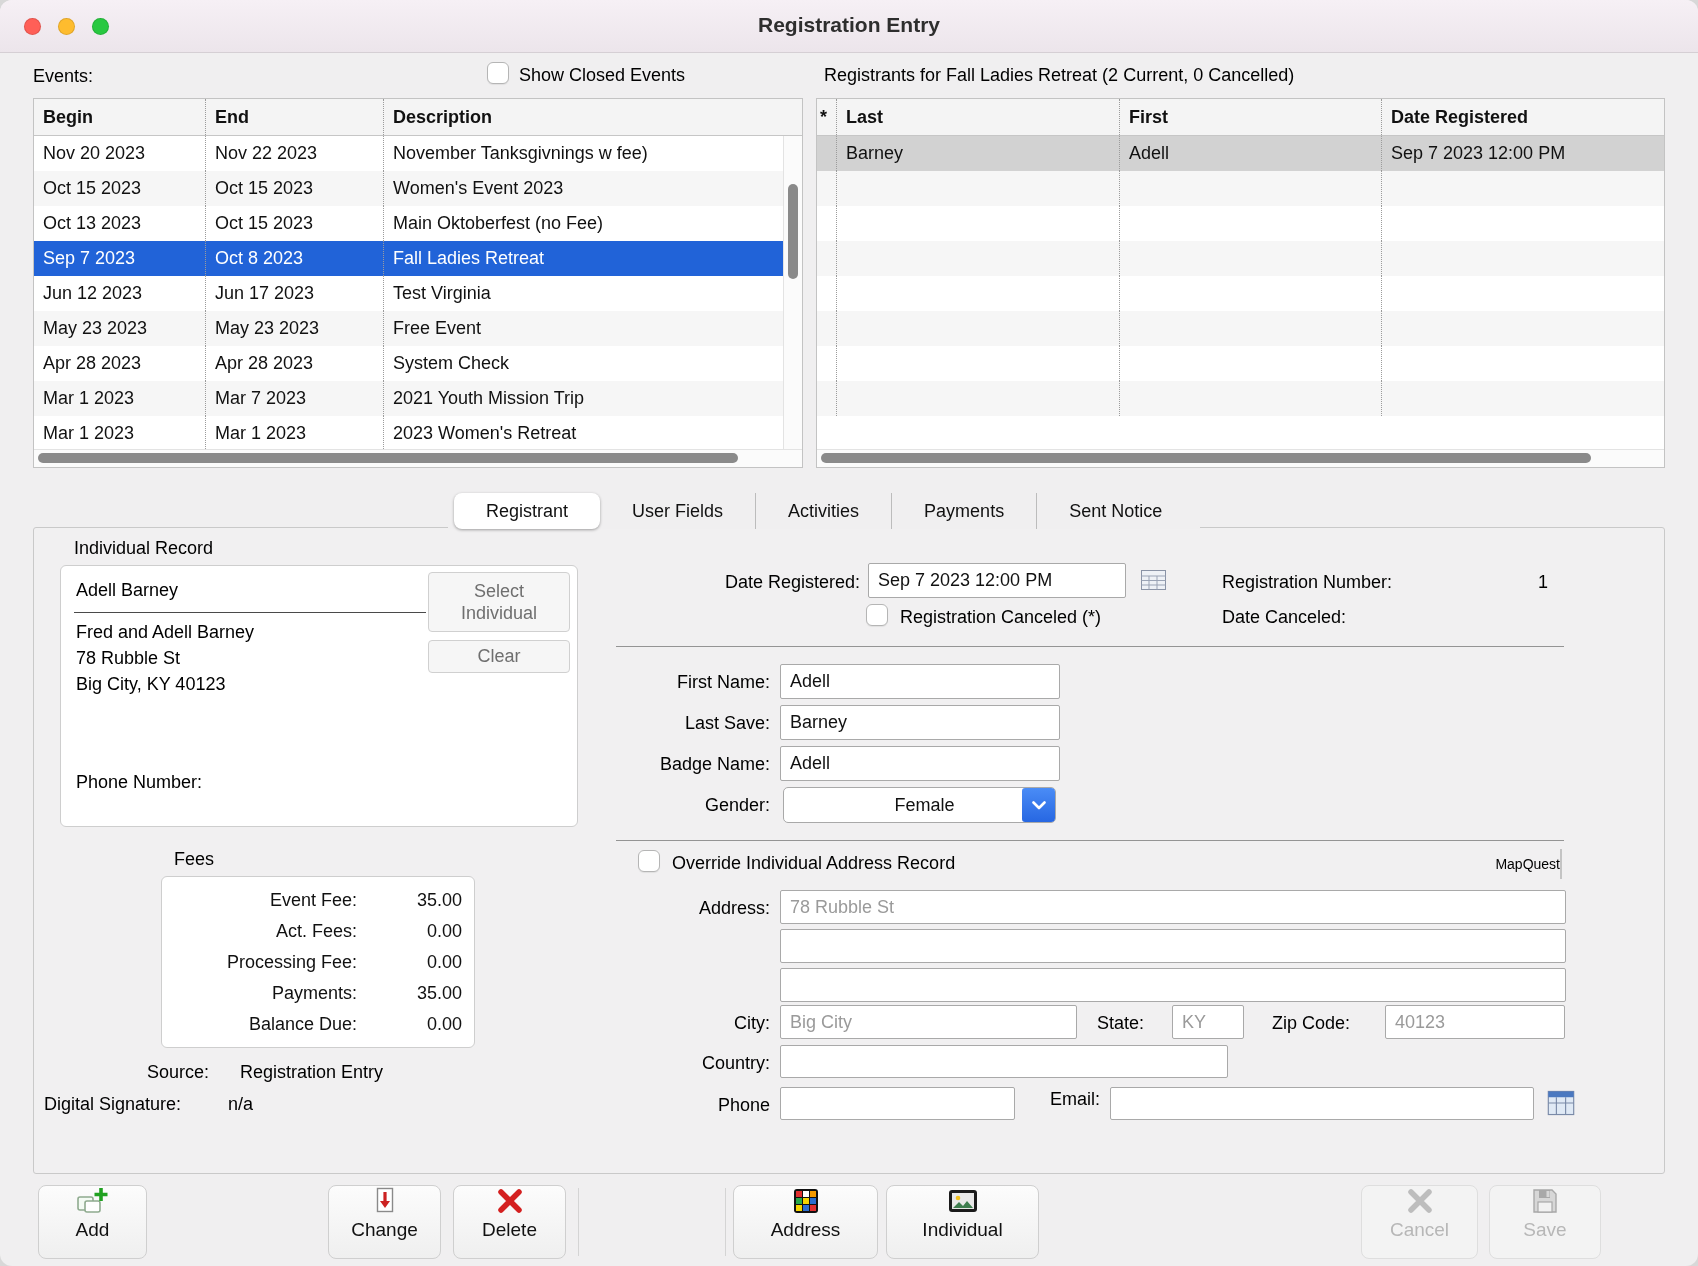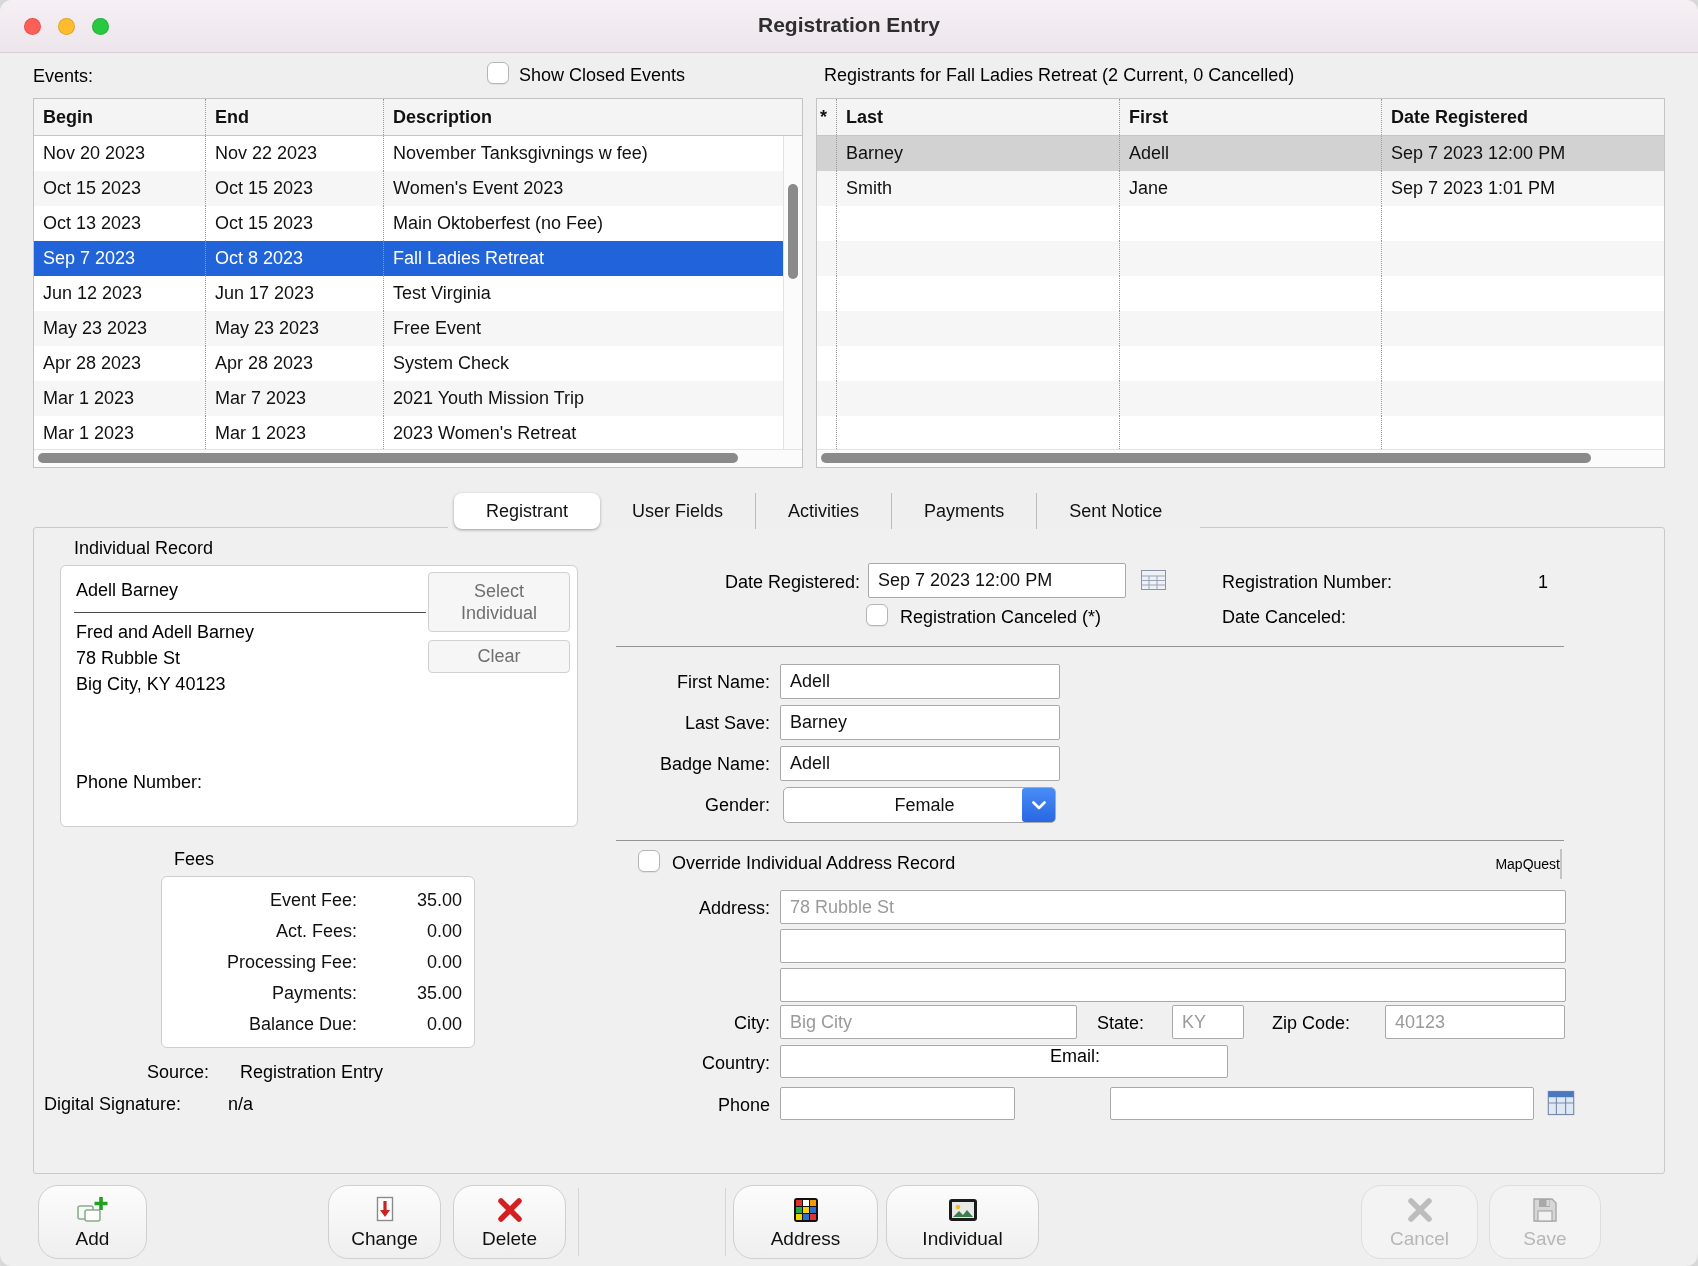--- a/index.html
+++ b/index.html
@@ -38,21 +38,21 @@
   .hline{position:absolute;height:1px;background:#949494;}
   .input{position:absolute;box-sizing:border-box;height:35px;border:1px solid #a9a9a9;background:#fff;font-family:"Liberation Sans",sans-serif;font-size:18px;padding:0 9px;color:#111;border-radius:2px;}
   .input.ghost{color:#9a9a9a;}
   .sbtn{position:absolute;box-sizing:border-box;background:#f6f6f6;border:1px solid #d0d0d0;border-radius:4px;color:#6f6f6f;font-size:18px;display:flex;align-items:center;justify-content:center;text-align:center;line-height:1.25;padding:0 10px;}
   .fee-row{display:flex;height:31px;align-items:center;font-size:18px;}
   .fee-label{width:185px;text-align:right;flex:none;}
   .fee-value{flex:1;text-align:right;padding-right:2px;}
   .gsel{position:absolute;left:783px;top:787px;width:273px;height:36px;box-sizing:border-box;background:#fff;border:1px solid #a9a9a9;border-radius:5px;font-size:18px;line-height:34px;padding-left:10px;text-align:center;}
   .gbtn{position:absolute;right:0;top:0;width:33px;height:34px;background:linear-gradient(#4a8cf6,#2767e2);border-radius:3px 4px 4px 3px;display:flex;align-items:center;justify-content:center;}
   .mapquest{position:absolute;left:1444px;top:849px;width:118px;height:30px;font-size:14px;line-height:30px;text-align:right;border-right:2px solid #c4c4c4;box-sizing:border-box;background:transparent;color:#000;}
-  .tbtn{position:absolute;top:1185px;height:74px;box-sizing:border-box;background:linear-gradient(#fcfcfc,#efefef);border:1px solid #cfcfcf;border-radius:20px;display:flex;flex-direction:column;align-items:center;justify-content:center;gap:3px;}
+  .tbtn{position:absolute;top:1185px;height:74px;box-sizing:border-box;background:linear-gradient(#fcfcfc,#efefef);border:1px solid #cfcfcf;border-radius:8px;display:flex;flex-direction:column;align-items:center;gap:3px;}
   .tbtn .tlabel{font-size:19px;color:#111;}
   .tbtn.disabled{background:#f3f3f3;border-color:#dedede;}
   .tbtn.disabled .tlabel{color:#b7b7b7;}
   .vdiv{position:absolute;top:1188px;height:68px;width:1px;background:#d4d4d4;}
   .icon{display:inline-flex;align-items:center;justify-content:center;}
 </style>
 </head>
 <body>
 
 <div class="window">
@@ -136,26 +136,20 @@
       <div class="th c-last">Last</div>
       <div class="th c-first">First</div>
       <div class="th c-date">Date Registered</div>
     </div>
     <div class="tbody">
       <div class="tr sel-gray">
           <div class="td c-star"></div>
           <div class="td c-last">Barney</div>
           <div class="td c-first">Adell</div>
           <div class="td c-date">Sep 7 2023 12:00 PM</div>
-        </div>
-      <div class="tr">
-          <div class="td c-star"></div>
-          <div class="td c-last">Smith</div>
-          <div class="td c-first">Jane</div>
-          <div class="td c-date">Sep 7 2023 1:01 PM</div>
         </div>
       <div class="tr">
           <div class="td c-star"></div>
           <div class="td c-last"></div>
           <div class="td c-first"></div>
           <div class="td c-date"></div>
         </div>
       <div class="tr">
           <div class="td c-star"></div>
           <div class="td c-last"></div>
@@ -290,21 +284,21 @@
   <div class="label r" style="left:560px;top:1013px;width:210px;">City:</div>
   <input class="input ghost" style="left: 780px; top: 1005px; width: 297px; height: 34px;" value="Big City">
   <div class="label" style="left:1097px;top:1013px;">State:</div>
   <input class="input ghost" style="left: 1172px; top: 1005px; width: 72px; height: 34px;" value="KY">
   <div class="label" style="left:1272px;top:1013px;">Zip Code:</div>
   <input class="input ghost" style="left: 1385px; top: 1005px; width: 180px; height: 34px;" value="40123">
   <div class="label r" style="left:560px;top:1053px;width:210px;">Country:</div>
   <input class="input" style="left: 780px; top: 1045px; width: 448px; height: 33px;">
   <div class="label r" style="left:600px;top:1095px;width:170px;">Phone</div>
   <input class="input" style="left: 780px; top: 1087px; width: 235px; height: 33px;">
-  <div class="label r" style="left:990px;top:1046px;width:110px;">Email:</div>
+  <div class="label r" style="left:990px;top:1089px;width:110px;">Email:</div>
   <input class="input" style="left: 1110px; top: 1087px; width: 424px; height: 33px;">
   <span class="icon" style="position:absolute;left:1546px;top:1088px;">
     <svg width="30" height="30" viewBox="0 0 26 26">
         <rect x="2" y="3" width="22" height="20" fill="#dfe9f5" stroke="#7a8aa8"></rect>
         <rect x="2" y="3" width="22" height="5" fill="#4a78c0"></rect>
         <path d="M2 13 h22 M9 8 v15 M17 8 v15" stroke="#7a8aa8" fill="none"></path>
       </svg>
   </span>
 
   <div class="tbtn" style="left:38px;width:109px;">

